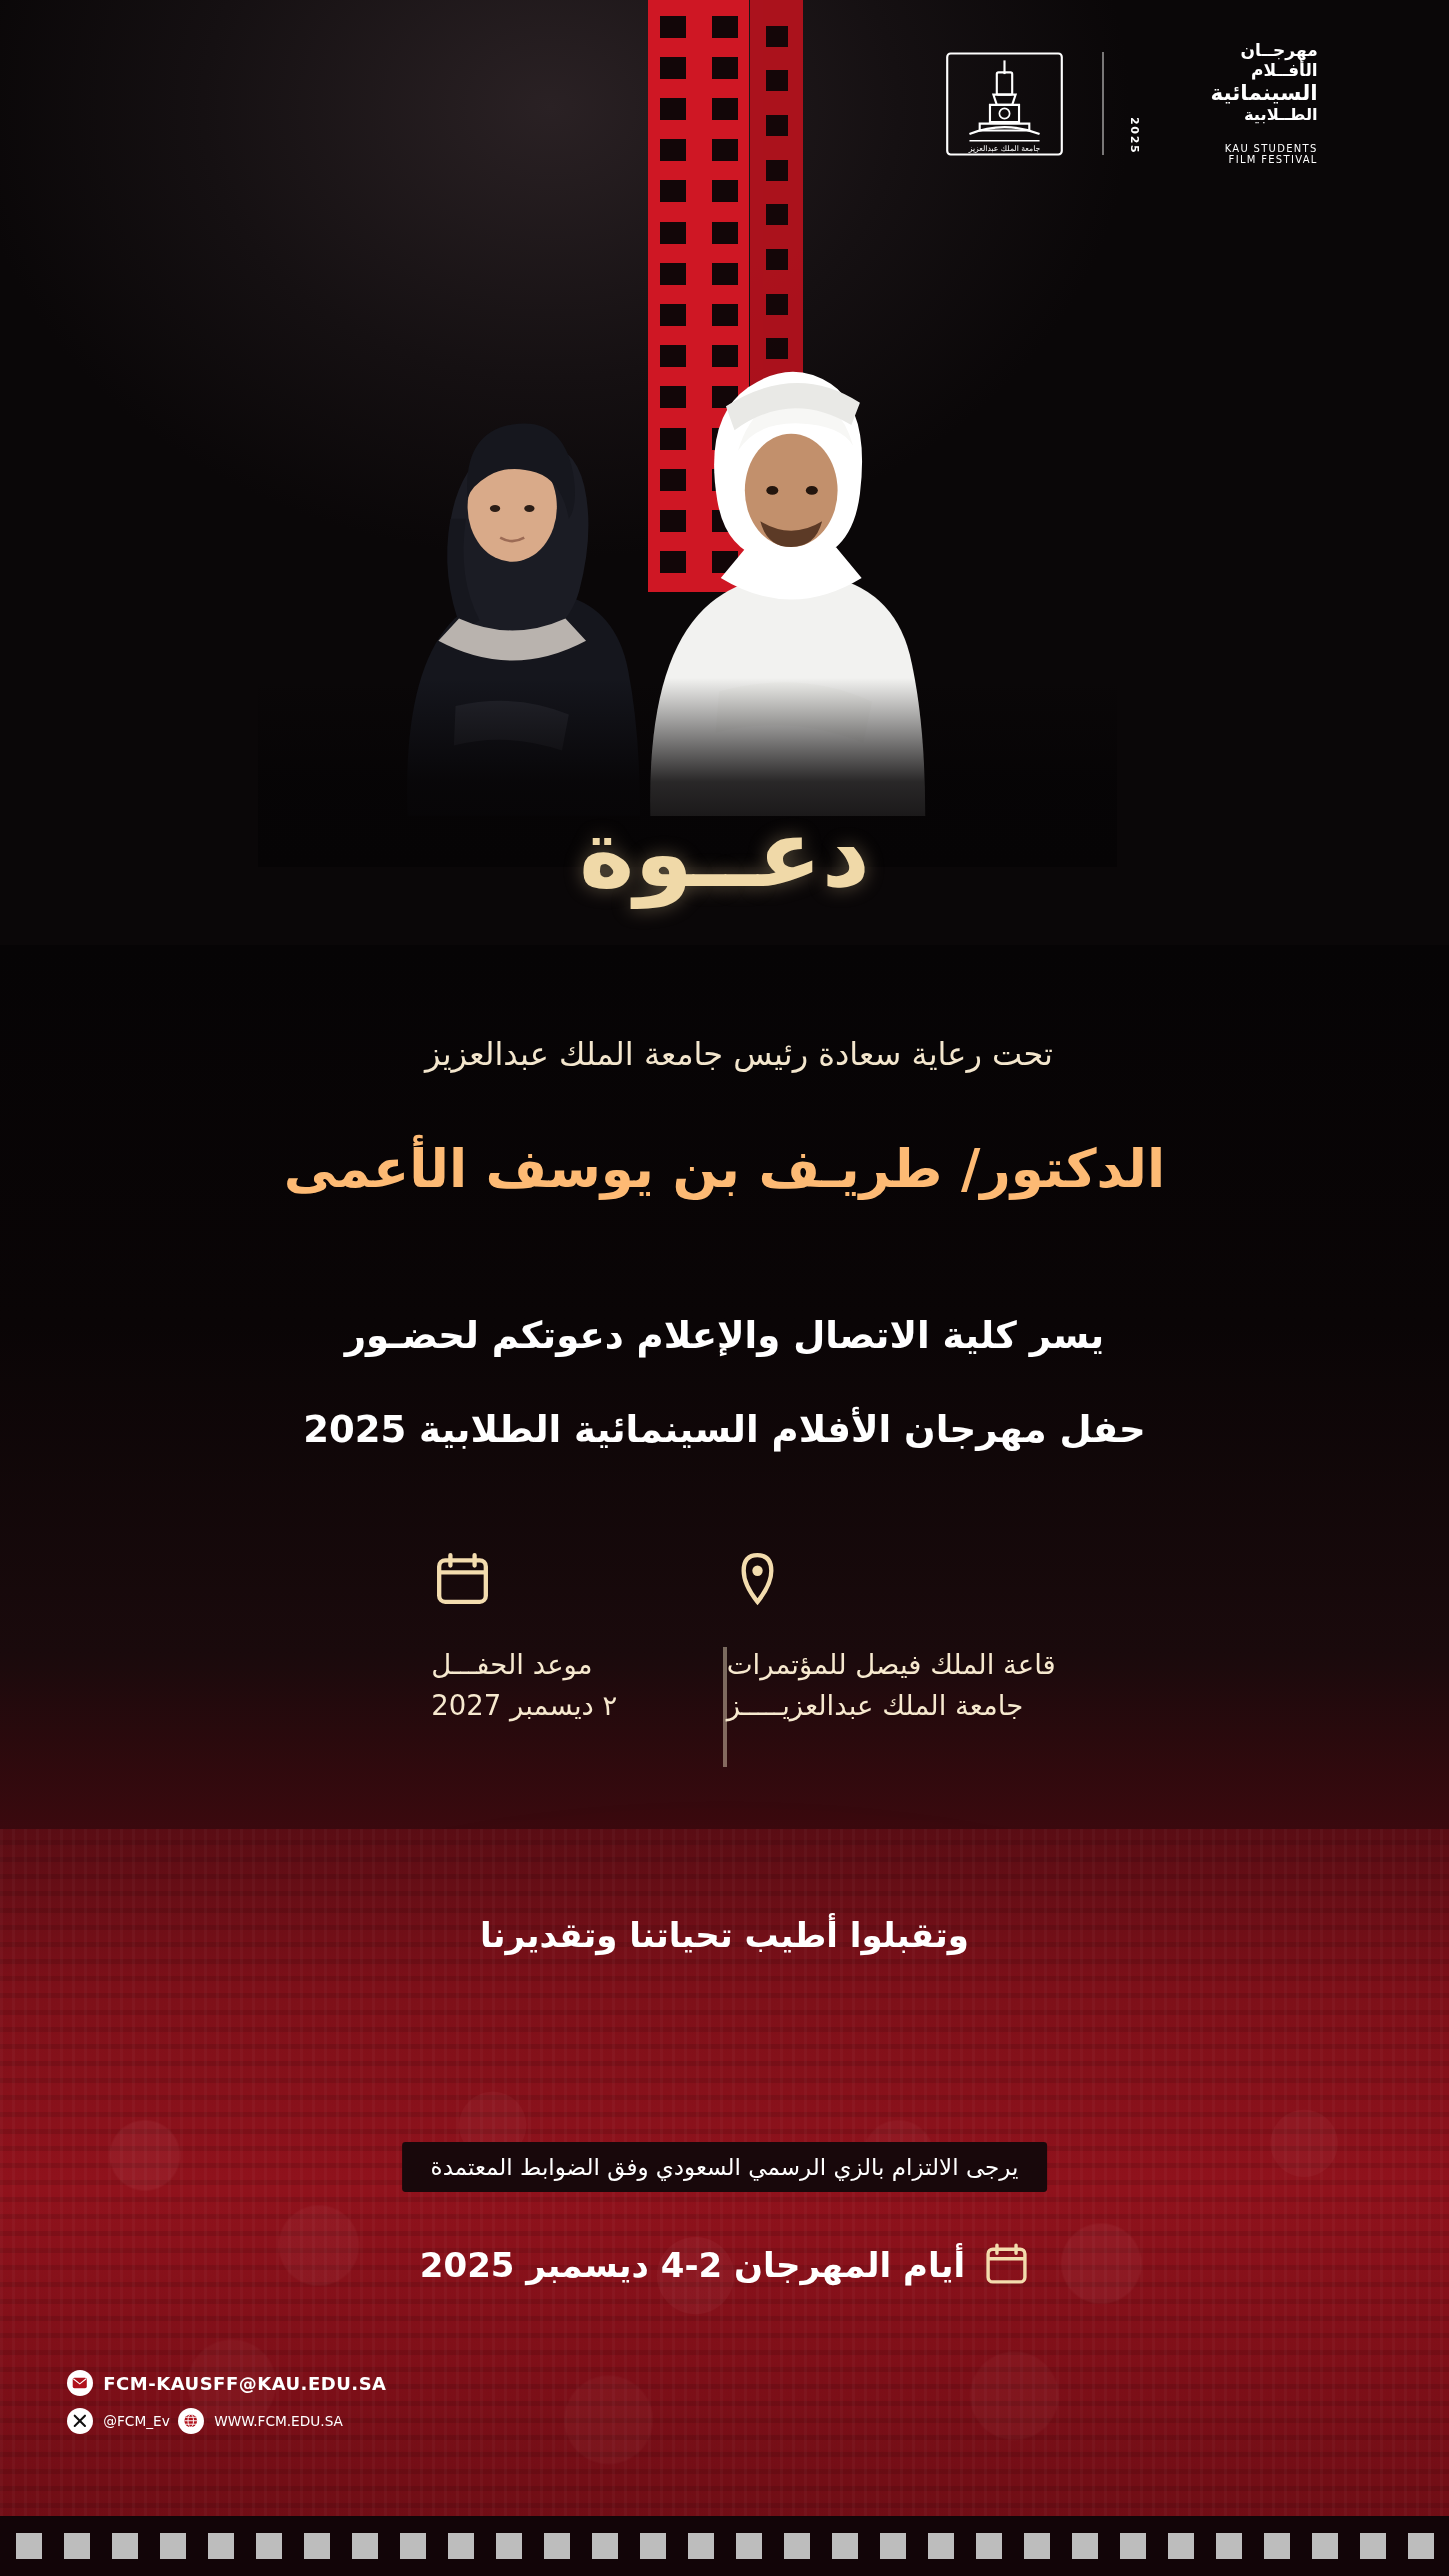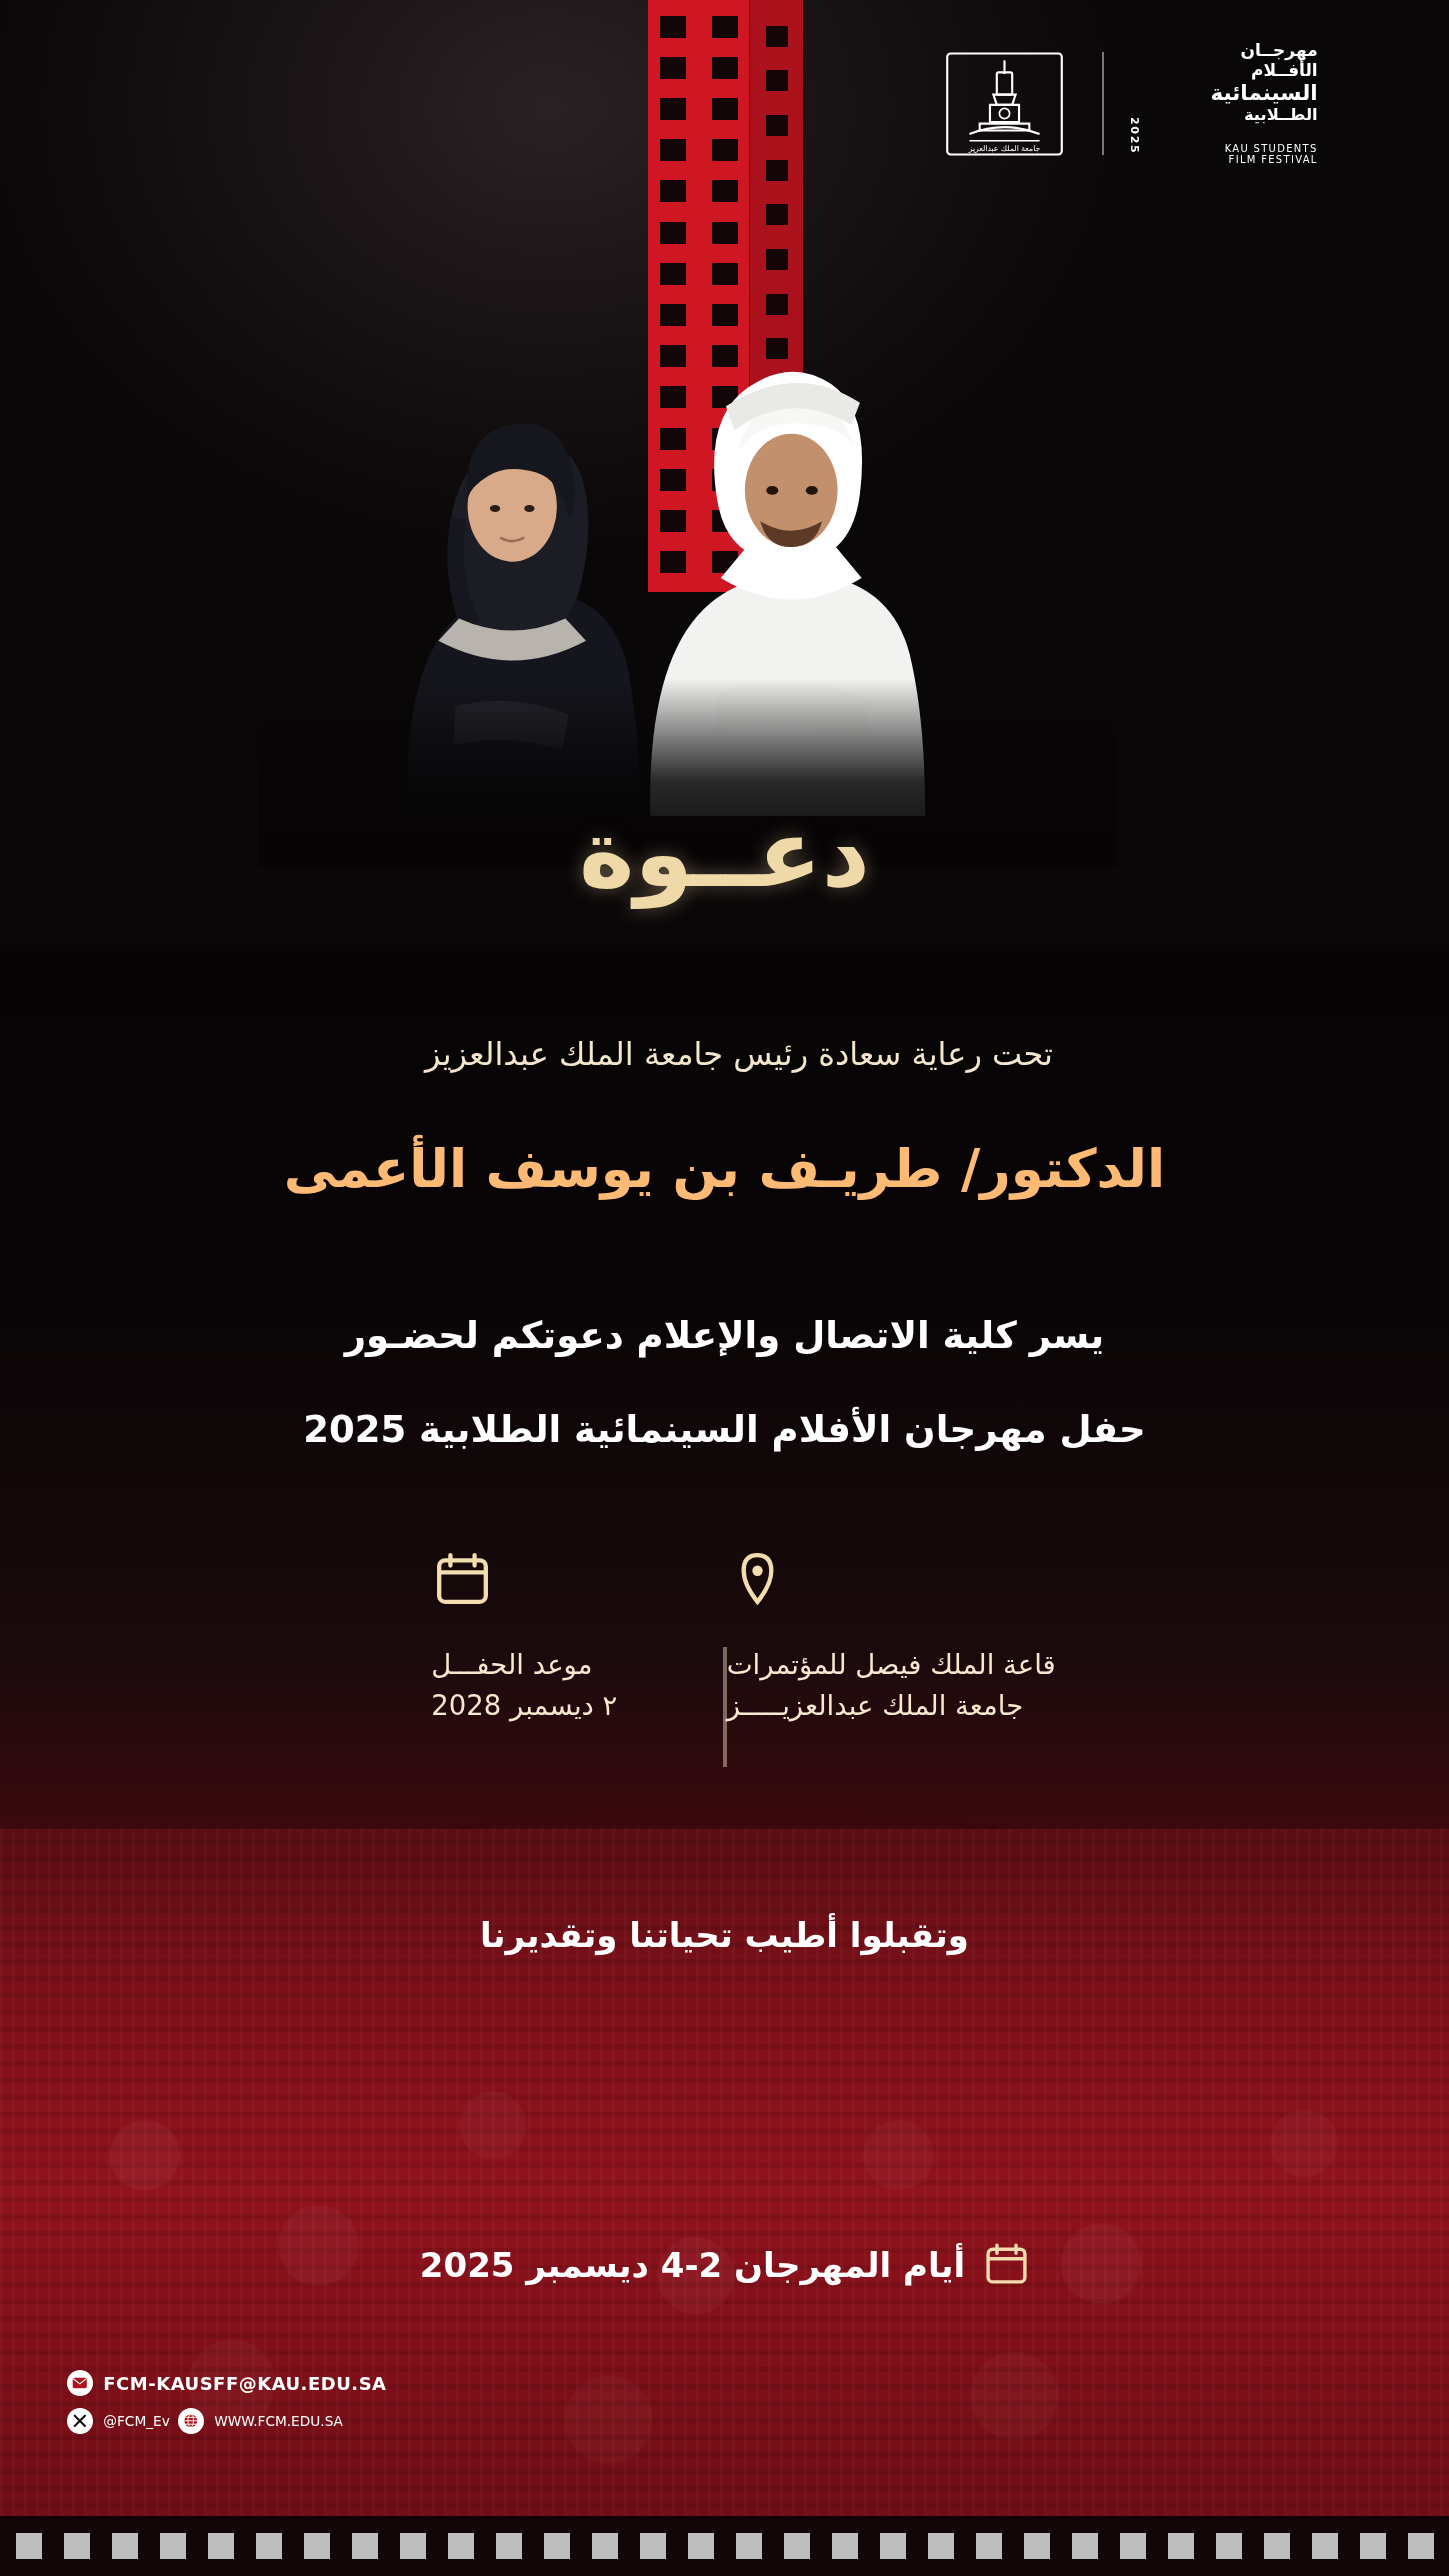--- a/index.html
+++ b/index.html
@@ -435,21 +435,21 @@
 
     <div class="info-col">
       <div class="info-icon">
         <svg width="57" height="57" viewBox="0 0 66 66" xmlns="http://www.w3.org/2000/svg">
           <rect x="6" y="12" width="54" height="48" rx="7" fill="none" stroke="#f3dcae" stroke-width="5"></rect>
           <path d="M6 26 h54" stroke="#f3dcae" stroke-width="5"></path>
           <path d="M19 6 v12 M47 6 v12" stroke="#f3dcae" stroke-width="5" stroke-linecap="round"></path>
         </svg>
       </div>
       <div class="info-l1">موعد الحفـــل</div>
-      <div class="info-l2">٢ ديسمبر 2028</div>
+      <div class="info-l2">٢ ديسمبر 2027</div>
     </div>
 
     <div class="v-sep"></div>
 
 
     <div class="v-sep"></div>
 
     <div class="info-col">
       <div class="info-icon">
         <svg width="57" height="57" viewBox="0 0 66 66" xmlns="http://www.w3.org/2000/svg">
@@ -458,20 +458,21 @@
         </svg>
       </div>
       <div class="info-l1">قاعة الملك فيصل للمؤتمرات</div>
       <div class="info-l2">جامعة الملك عبدالعزيـــــز</div>
     </div>
 
   </div>
 
   <div class="txt-center regards-1">وتقبلوا أطيب  تحياتنا وتقديرنا</div>
 
+  <div class="dresscode">يرجى الالتزام بالزي الرسمي السعودي وفق الضوابط المعتمدة</div>
 
   <div class="festdays">
     <span class="label">أيام المهرجان 2-4 ديسمبر 2025</span>
     <span>
       <svg width="45" height="45" viewBox="0 0 66 66" xmlns="http://www.w3.org/2000/svg">
         <rect x="6" y="12" width="54" height="48" rx="7" fill="none" stroke="#f3dcae" stroke-width="5"></rect>
         <path d="M6 26 h54" stroke="#f3dcae" stroke-width="5"></path>
         <path d="M19 6 v12 M47 6 v12" stroke="#f3dcae" stroke-width="5" stroke-linecap="round"></path>
       </svg>
     </span>

